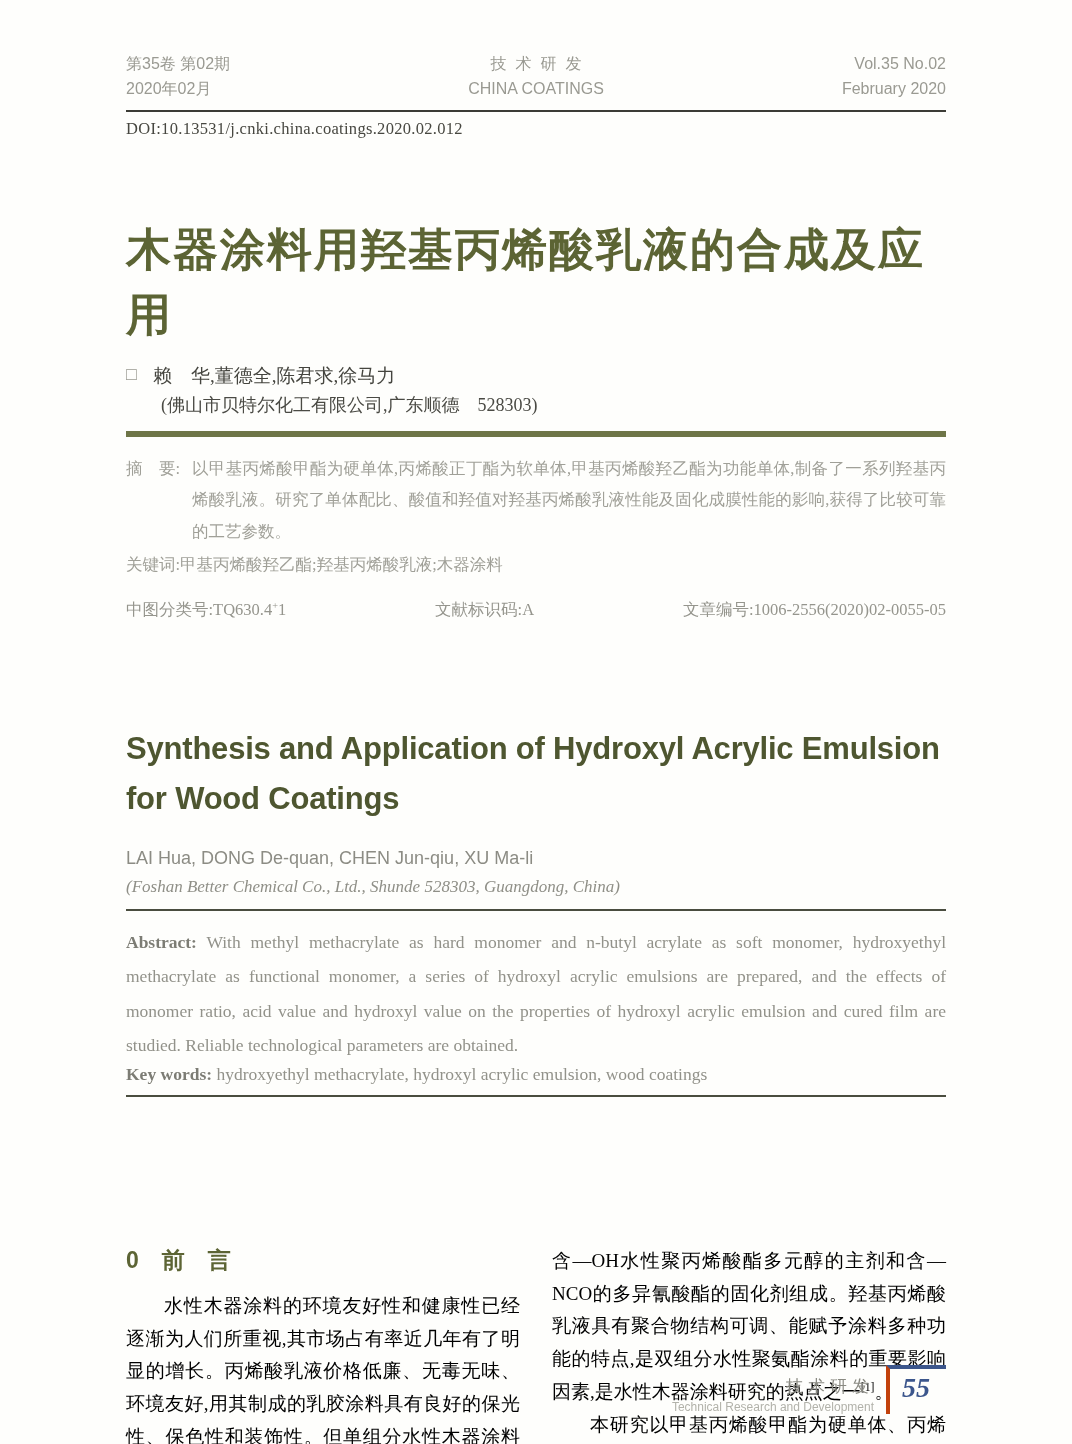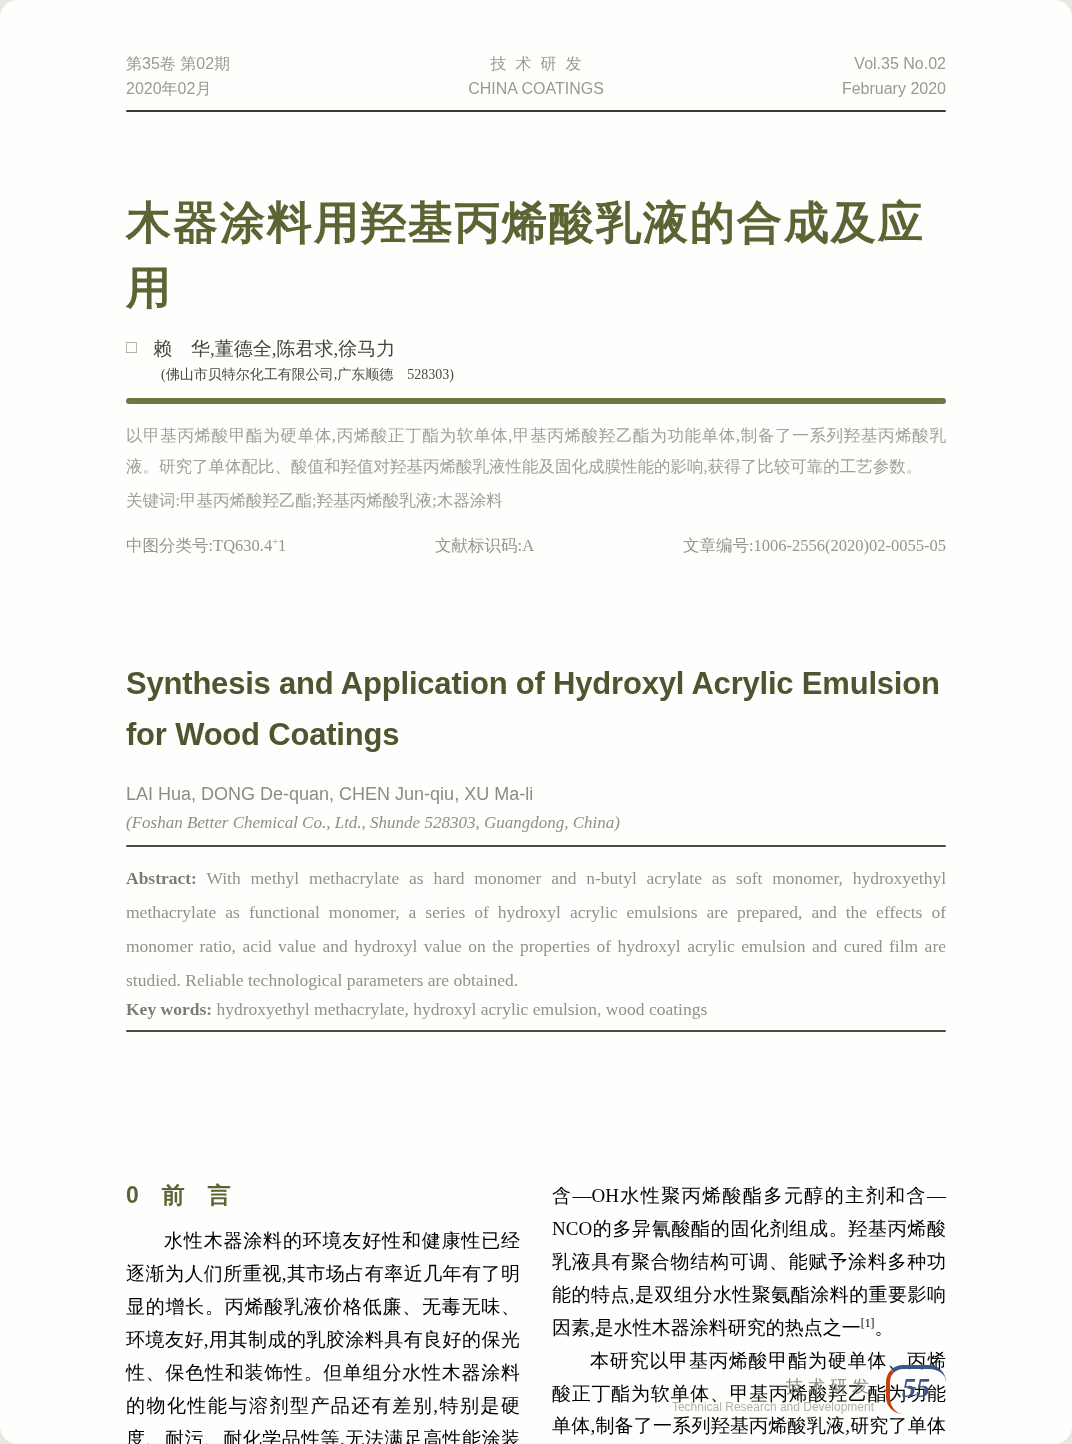--- a/index.html
+++ b/index.html
@@ -1,15 +1,15 @@
 <!DOCTYPE html>
 <html><head>
 <meta charset="utf-8">
 <style>
-  * { margin: 0; padding: 0; box-sizing: border-box; border-radius: 17px; }
+  * { margin: 0; padding: 0; box-sizing: border-box; }
   html, body { background: #e8e8e4; }
   .page {
     width: 1072px; height: 1444px;
     background: #fefefc;
     margin: 0 auto;
     padding: 52px 126px 0 126px;
     font-family: "Liberation Serif", "DejaVu Serif", serif;
     position: relative;
     overflow: hidden;
   }
@@ -18,21 +18,21 @@
   .jh-left { text-align: left; }
   .jh-center { text-align: center; }
   .jh-center .cn { letter-spacing: 9px; padding-left: 9px; }
   .jh-right { text-align: right; }
   .header-rule { border: 0; height: 2px; background: #3c3c36; margin-top: 8px; }
   .doi-line { margin-top: 7px; font-size: 16.5px; color: #474740; letter-spacing: 0.3px; }
   
   .title-cn { margin-top: 78px; font-size: 45px; font-weight: bold; color: #5c6434; line-height: 1.45; letter-spacing: 2px; font-family: "Liberation Sans", "DejaVu Sans", sans-serif; }
   .authors-row { margin-top: 16px; display: flex; align-items: flex-start; font-size: 19px; color: #45453f; }
   .author-box { color: #9a9a92; margin-right: 16px; font-size: 18px; line-height: 1.3; }
-  .affil-cn { margin-left: 35px; margin-top: 4px; font-size: 14px; color: #4a4a44; }
+  .affil-cn { margin-left: 35px; margin-top: 4px; font-size: 18px; color: #4a4a44; }
   .thick-rule { border: 0; height: 6px; background: #6e7547; margin-top: 14px; }
   
   .abstract-cn { margin-top: 16px; color: #a0a098; font-size: 16.5px; line-height: 1.9; }
   .ab-row { display: flex; }
   .ab-label { flex: 0 0 66px; white-space: nowrap; }
   .ab-text { flex: 1; text-align: justify; }
   .kw-cn { margin-top: 2px; }
   .meta-row { display: flex; justify-content: space-between; margin-top: 14px; color: #95958d; }
   sup { font-size: 0.62em; }
   
@@ -71,32 +71,34 @@
     <div class="jh-center">
       <div class="cn">技术研发</div>
       <div>CHINA COATINGS</div>
     </div>
     <div class="jh-right">
       <div>Vol.35 No.02</div>
       <div>February 2020</div>
     </div>
   </div>
   <hr class="header-rule">
+  <div class="doi-line">DOI:10.13531/j.cnki.china.coatings.2020.02.012</div>
 
   <h1 class="title-cn">木器涂料用羟基丙烯酸乳液的合成及应用</h1>
   <div class="authors-row">
     <span class="author-box">□</span>
     <span>赖　华,董德全,陈君求,徐马力</span>
   </div>
   <div class="affil-cn">(佛山市贝特尔化工有限公司,广东顺德　528303)</div>
 
   <hr class="thick-rule">
 
   <div class="abstract-cn">
     <div class="ab-row">
+      <span class="ab-label">摘　要:</span>
       <span class="ab-text">以甲基丙烯酸甲酯为硬单体,丙烯酸正丁酯为软单体,甲基丙烯酸羟乙酯为功能单体,制备了一系列羟基丙烯酸乳液。研究了单体配比、酸值和羟值对羟基丙烯酸乳液性能及固化成膜性能的影响,获得了比较可靠的工艺参数。</span>
     </div>
     <div class="kw-cn">关键词:甲基丙烯酸羟乙酯;羟基丙烯酸乳液;木器涂料</div>
     <div class="meta-row">
       <span><span>中图分类号:TQ630.4</span><sup>+</sup><span>1</span></span>
       <span>文献标识码:A</span>
       <span>文章编号:1006-2556(2020)02-0055-05</span>
     </div>
   </div>
 

